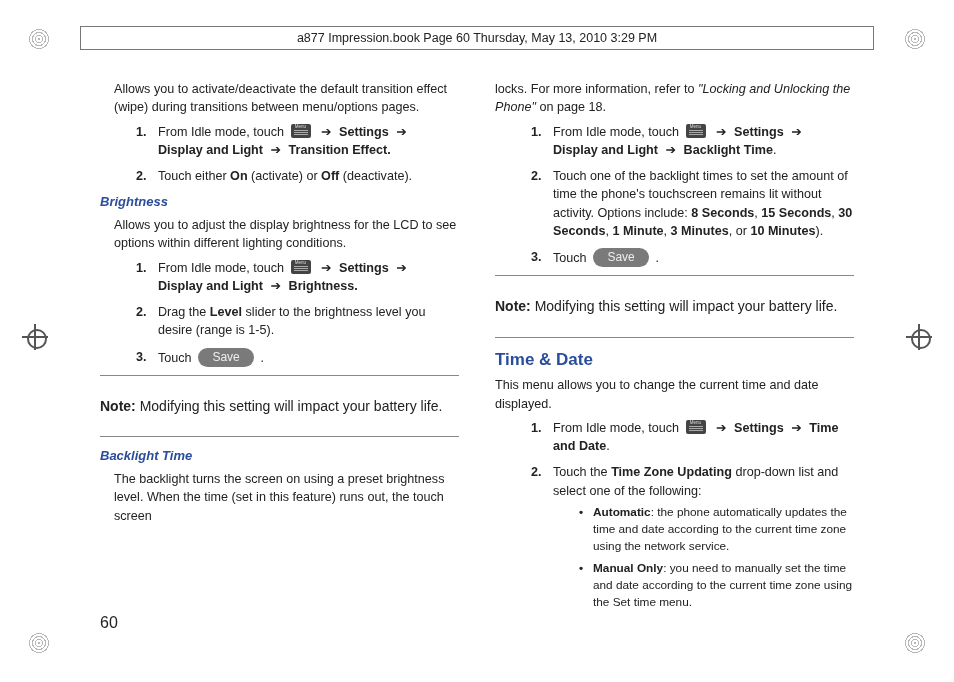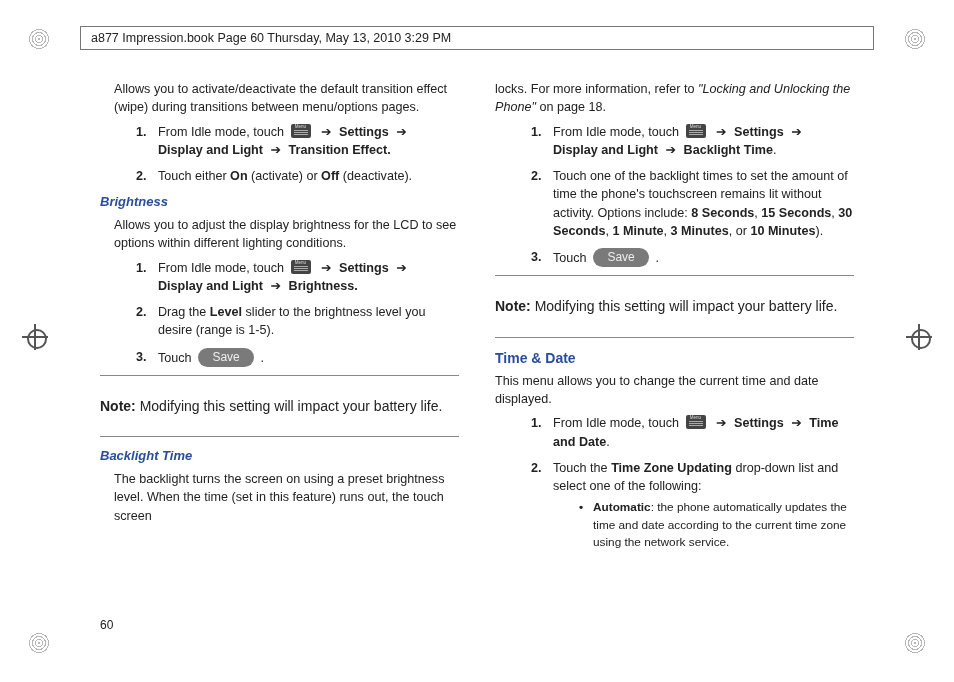--- a/index.html
+++ b/index.html
@@ -44,20 +44,21 @@
   .reg-left  { top: 324px; left: 22px; }
   .reg-right { top: 324px; right: 22px; }
 
   .header-box {
     position: absolute;
     top: 26px; left: 80px; right: 80px;
     border: 1px solid #777;
     padding: 4px 10px;
     font-size: 12.5px;
     background: #fff;
+    text-align: center;
   }
 
   .page {
     position: absolute;
     top: 80px;
     left: 100px;
     right: 100px;
     bottom: 40px;
     display: flex;
     gap: 36px;
@@ -69,21 +70,21 @@
   .h-blue {
     color: #2a4d9b;
     font-weight: bold;
     font-style: italic;
     font-size: 13px;
     margin: 6px 0 4px 0;
   }
   .h-section {
     color: #2a4d9b;
     font-weight: bold;
-    font-size: 14px;
+    font-size: 17px;
     margin: 10px 0 4px 0;
   }
   .intro { margin: 0 0 6px 14px; }
   .ol { margin: 0 0 6px 36px; padding: 0; list-style: none; }
   .ol > li { display: flex; margin-bottom: 8px; }
   .ol .num { font-weight: bold; width: 22px; flex: none; }
   .ol .body { flex: 1; }
   .note-bar {
     border-top: 1px solid #888;
     border-bottom: 1px solid #888;
@@ -131,21 +132,21 @@
   .arrow { margin: 0 4px; }
   .bullets { margin: 4px 0 0 26px; padding: 0; list-style: none; font-size: 11.8px;}
   .bullets > li { position: relative; padding-left: 14px; margin-bottom: 5px;}
   .bullets > li::before {
     content: "•"; position: absolute; left: 0; top: 0; font-weight: bold;
   }
   .pagenum {
     position: absolute;
     left: 100px;
     bottom: 50px;
-    font-size: 12px;
+    font-size: 16px;
   }
   .ref-ital { font-style: italic; }
 </style>
 </head>
 <body>
 
 <div class="corner-deco tl"></div>
 <div class="corner-deco tr"></div>
 <div class="corner-deco bl"></div>
 <div class="corner-deco br"></div>
@@ -274,20 +275,21 @@
           <span class="arrow">➔</span>
           <b> Time and Date</b><span>.</span>
         </span>
       </li>
       <li>
         <span class="num">2.</span>
         <span class="body">
           <span>Touch the </span><b>Time Zone Updating</b><span> drop-down list and select one of the following:</span>
           <ul class="bullets">
             <li><b>Automatic</b><span>: the phone automatically updates the time and date according to the current time zone using the network service.</span></li>
+            <li><b>Manual Only</b><span>: you need to manually set the time and date according to the current time zone using the Set time menu.</span></li>
           </ul>
         </span>
       </li>
     </ul>
   </div>
 </div>
 
 <div class="pagenum">60</div>
 
 </body></html>

